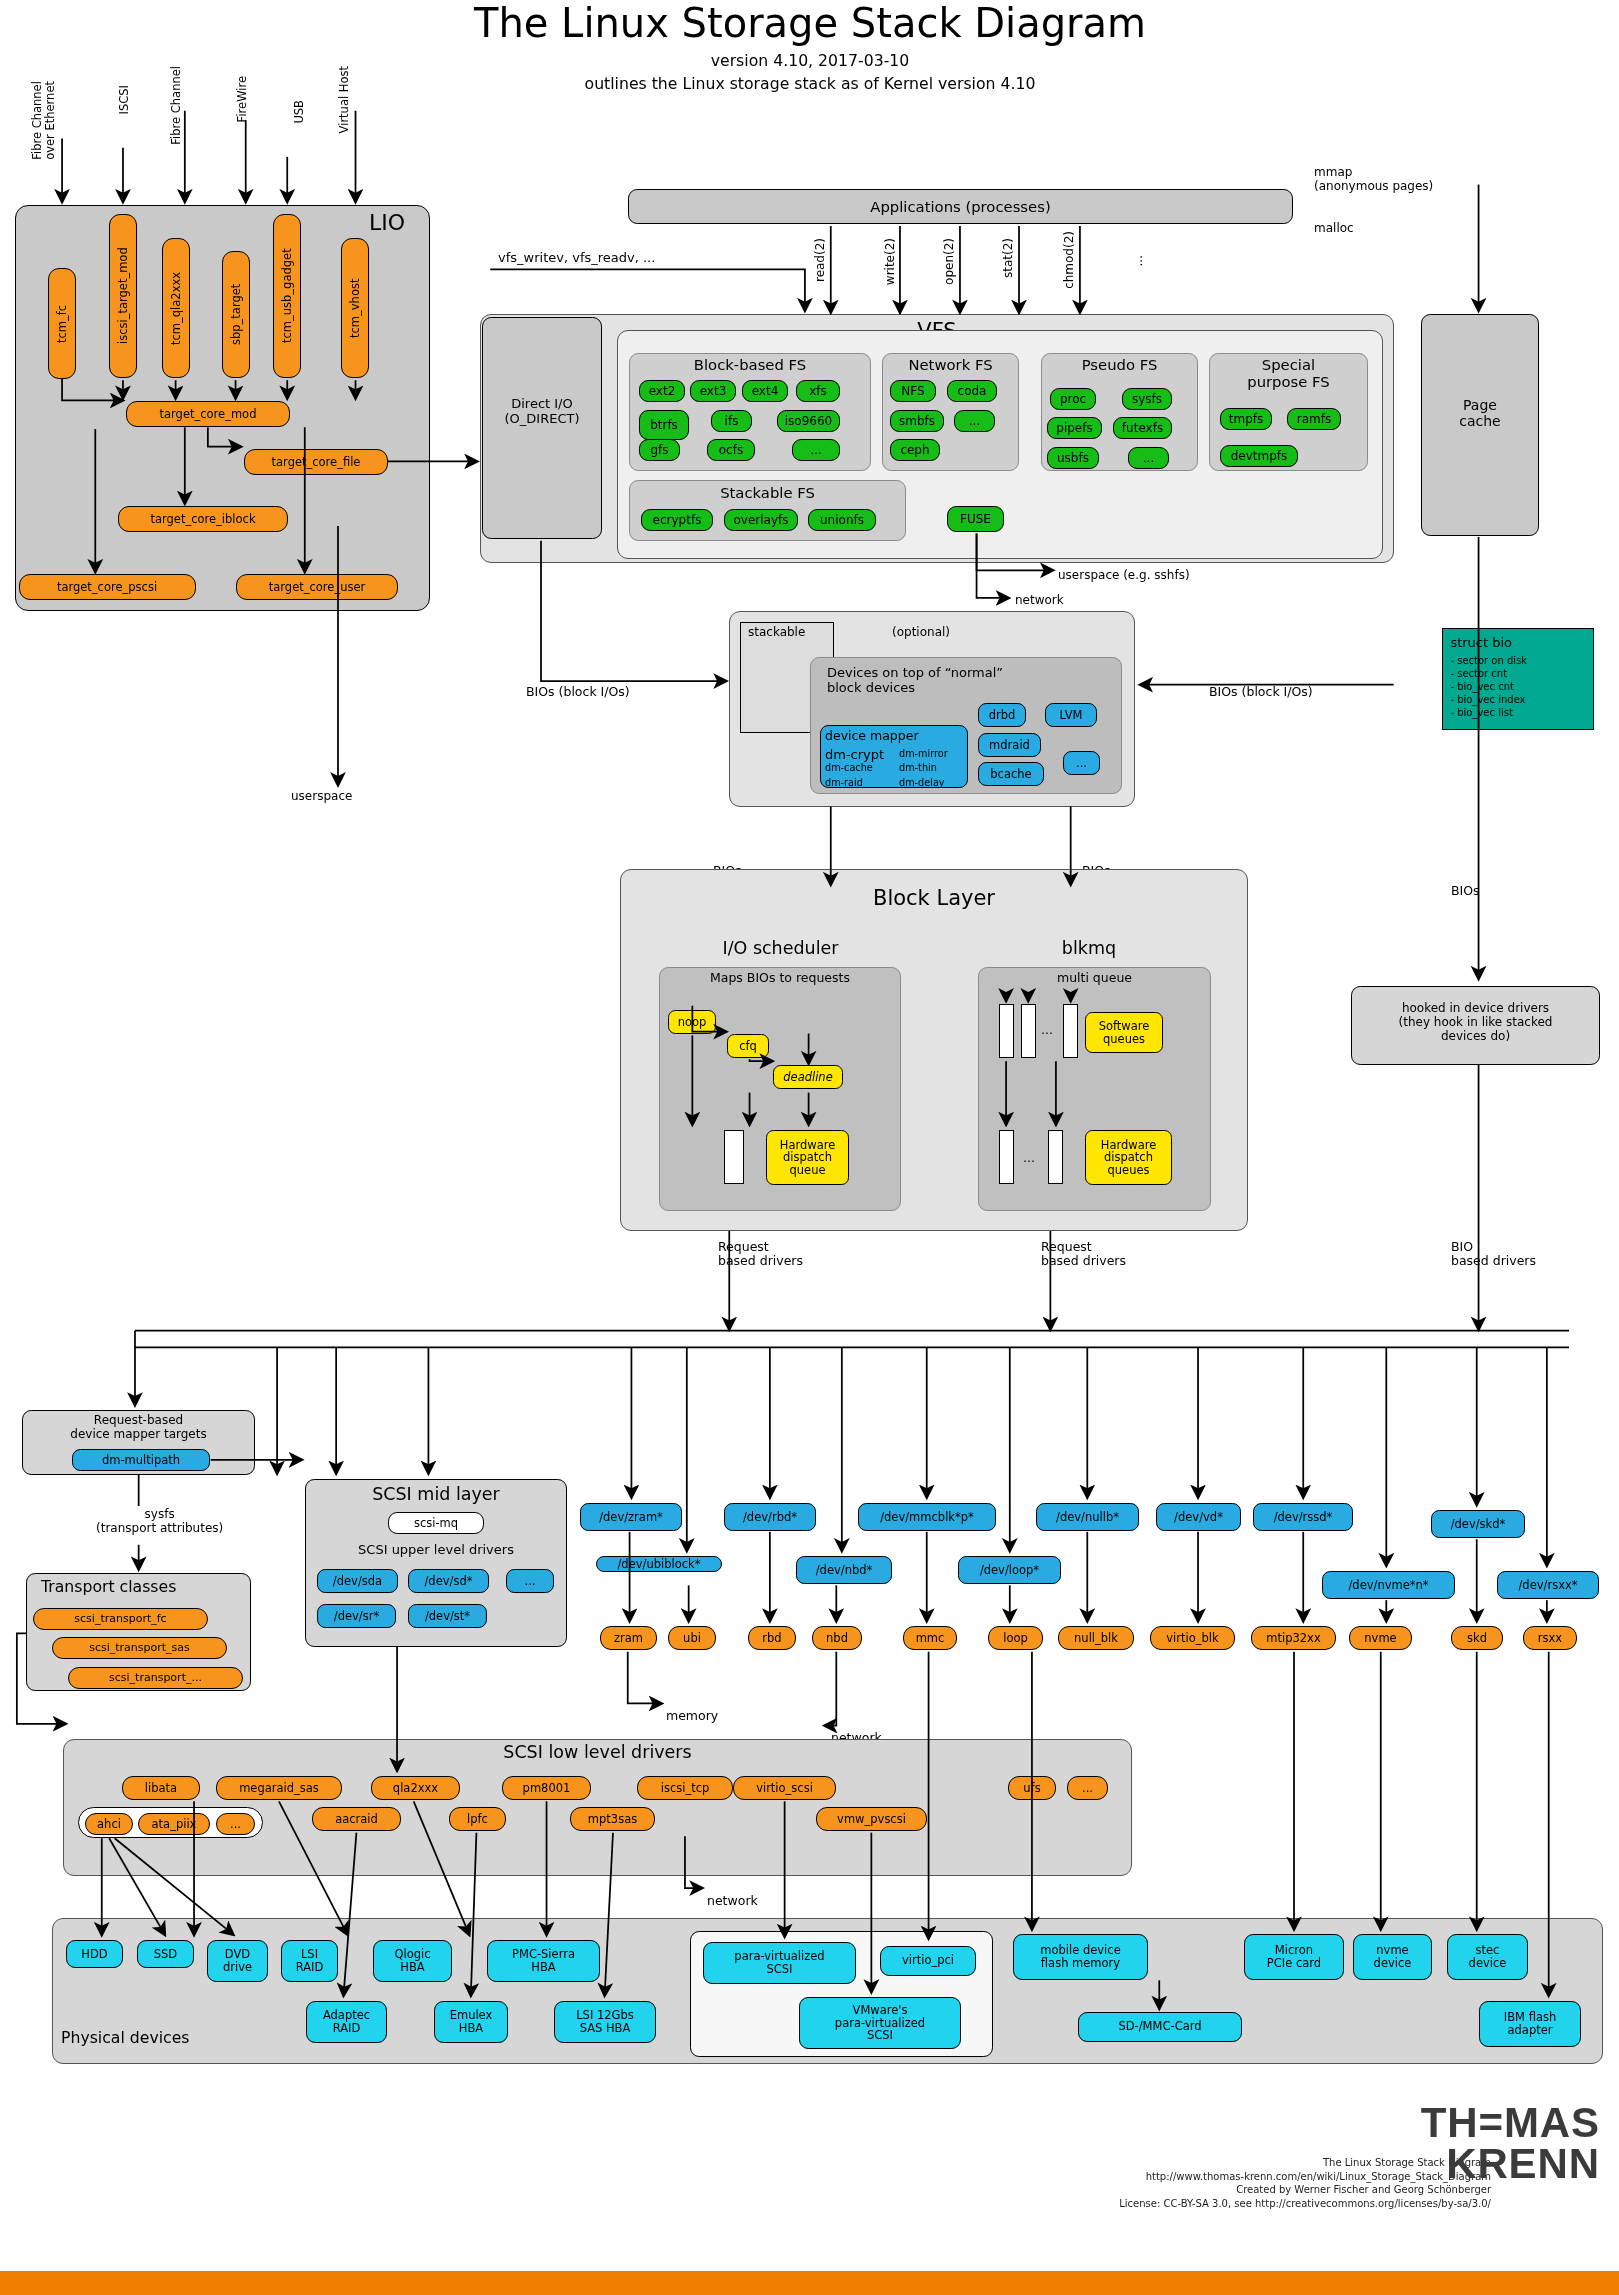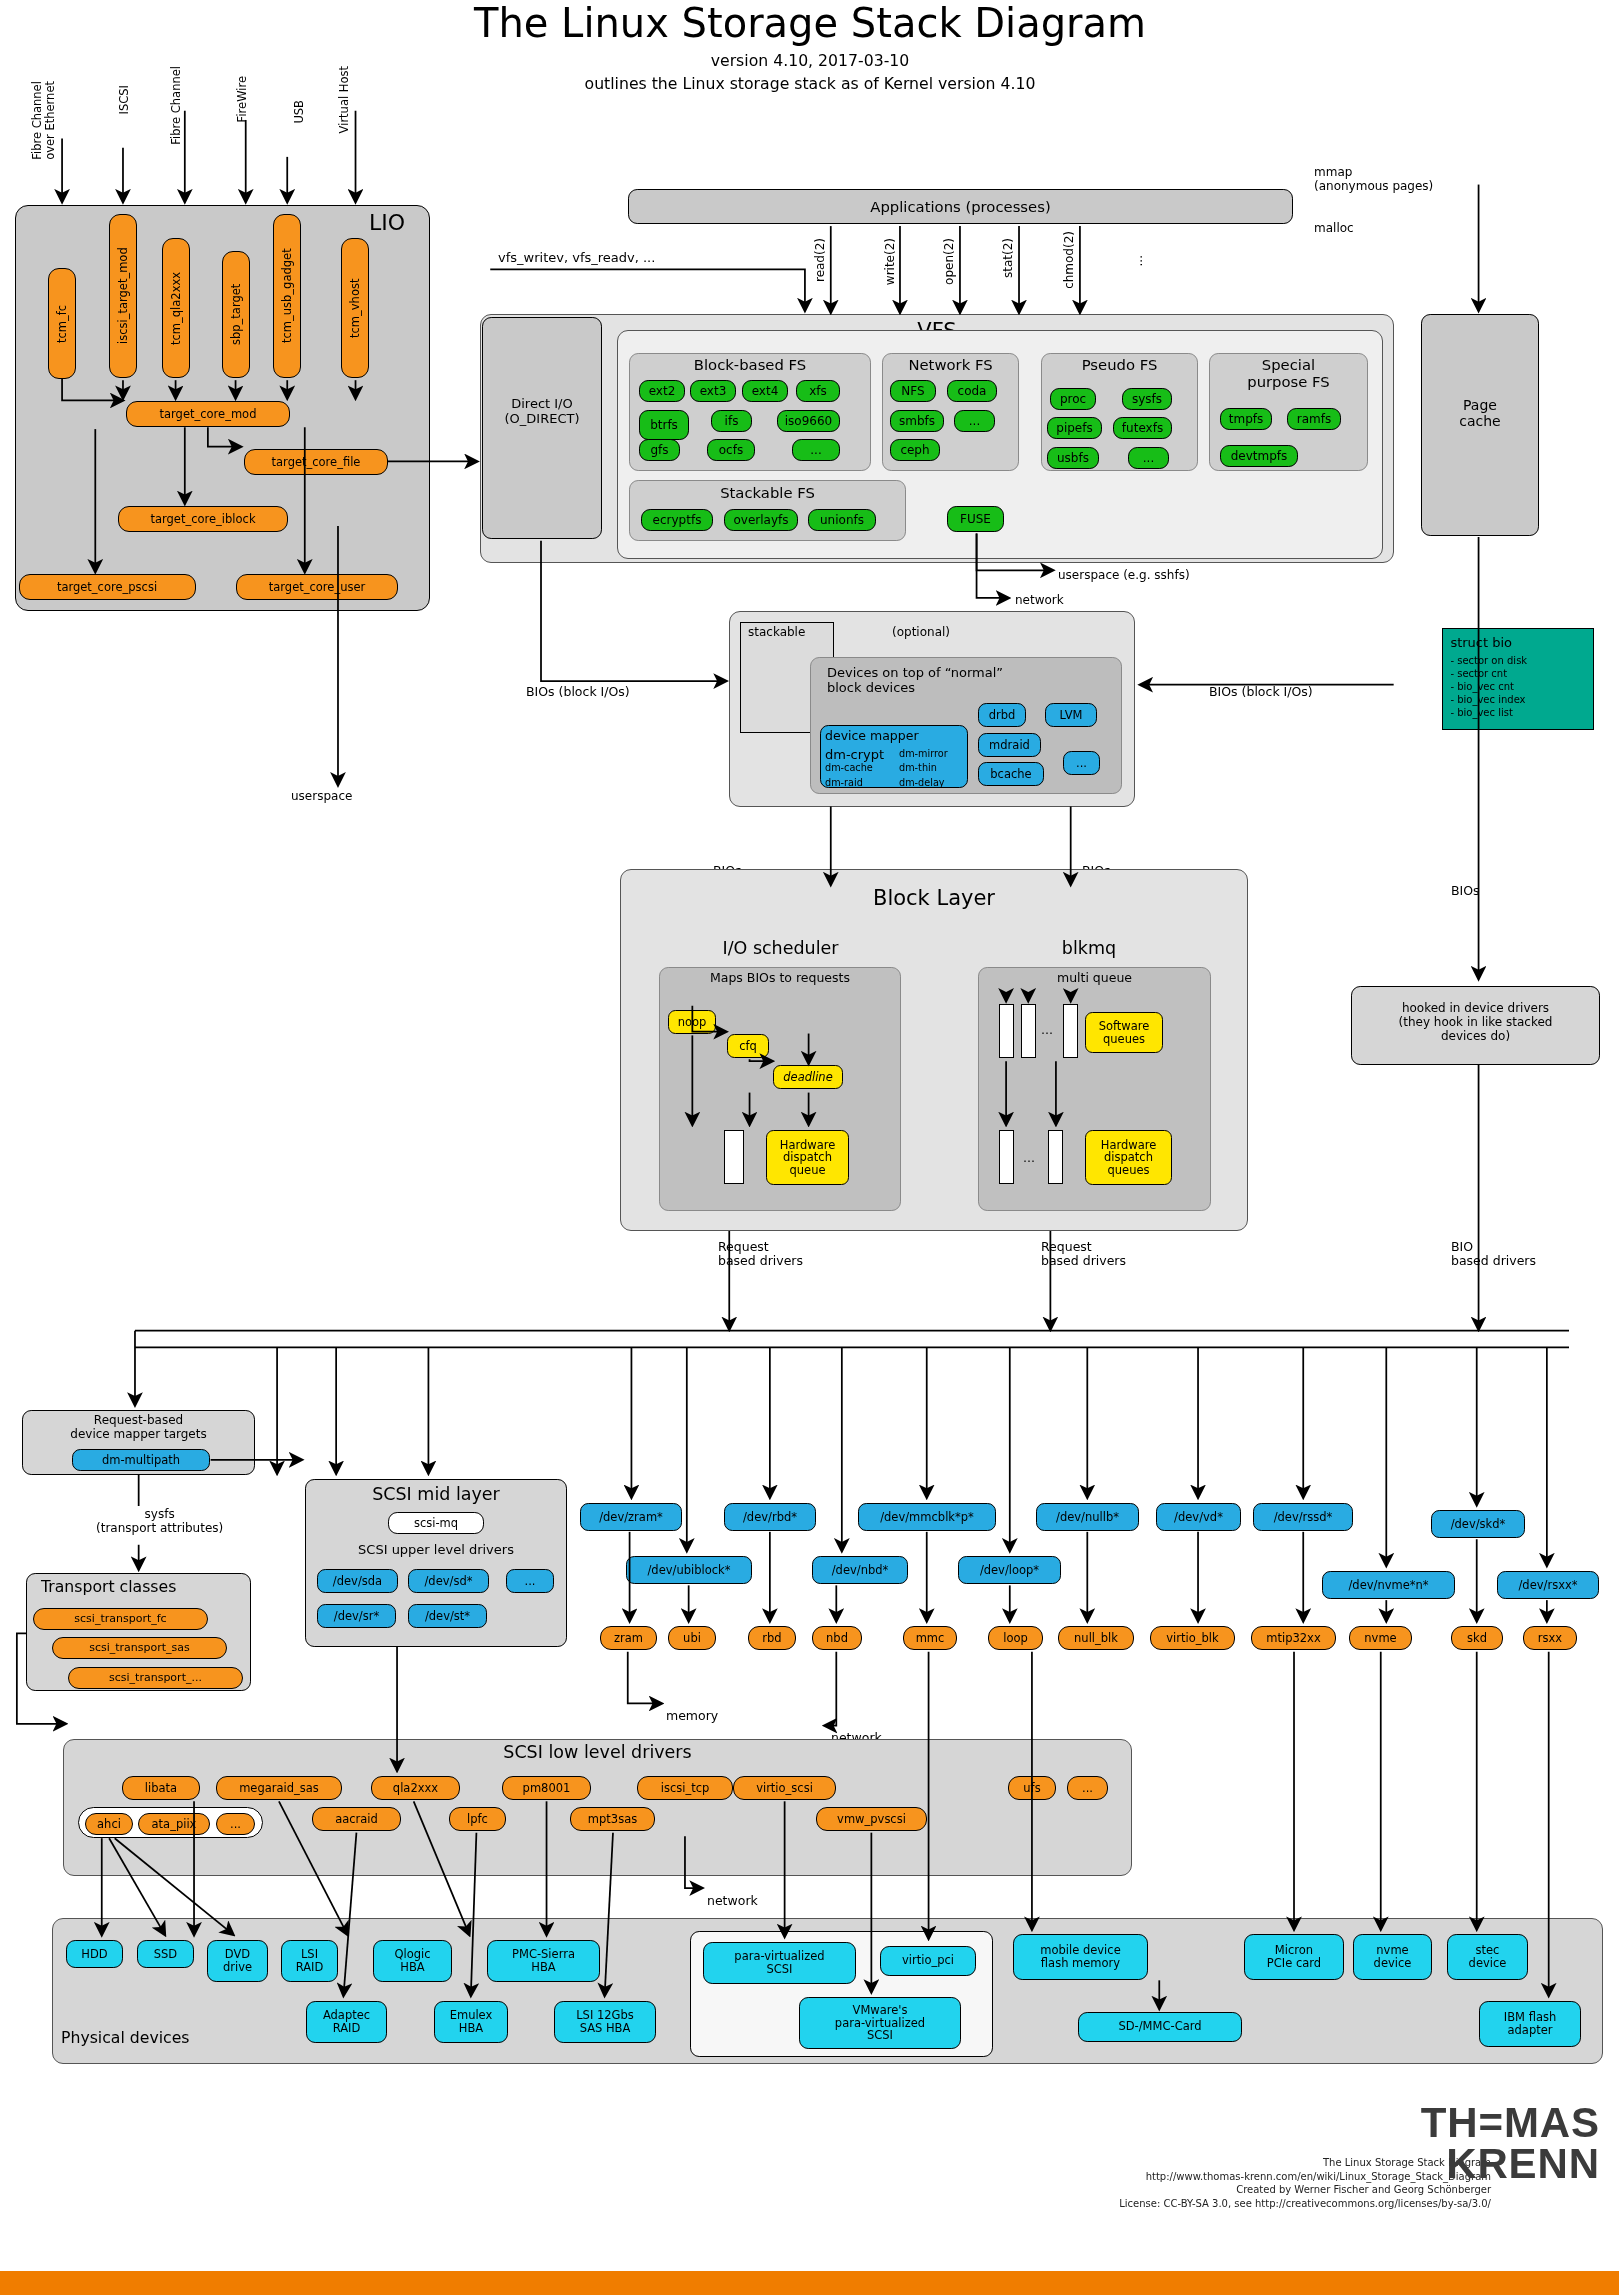--- a/index.html
+++ b/index.html
@@ -309,22 +309,22 @@
 <div class="blue" style="left:408px; top:1604px; width:79px; height:24px;">/dev/st*</div>
 
 <div class="blue" style="left:580px;  top:1503px; width:102px; height:28px;">/dev/zram*</div>
 <div class="blue" style="left:724px;  top:1503px; width:92px; height:28px;">/dev/rbd*</div>
 <div class="blue" style="left:858px;  top:1503px; width:138px; height:28px;">/dev/mmcblk*p*</div>
 <div class="blue" style="left:1036px; top:1503px; width:103px; height:28px;">/dev/nullb*</div>
 <div class="blue" style="left:1156px; top:1503px; width:85px;  height:28px;">/dev/vd*</div>
 <div class="blue" style="left:1253px; top:1503px; width:100px; height:28px;">/dev/rssd*</div>
 <div class="blue" style="left:1431px; top:1510px; width:94px; height:28px;">/dev/skd*</div>
 
-<div class="blue" style="left:626px;  top:1556px; width:126px; height:28px;">/dev/ubiblock*</div>
-<div class="blue" style="left:796px;  top:1556px; width:96px; height:28px;margin-left:16px;">/dev/nbd*</div>
+<div class="blue" style="left:596px;  top:1556px; width:126px; height:16px;">/dev/ubiblock*</div>
+<div class="blue" style="left:796px;  top:1556px; width:96px; height:28px;">/dev/nbd*</div>
 <div class="blue" style="left:958px; top:1556px; width:103px; height:28px;">/dev/loop*</div>
 <div class="blue" style="left:1322px; top:1571px; width:133px; height:28px;">/dev/nvme*n*</div>
 <div class="blue" style="left:1497px; top:1571px; width:102px; height:28px;">/dev/rsxx*</div>
 
 <div class="orange" style="left:600px;  top:1626px; width:57px; height:24px;">zram</div>
 <div class="orange" style="left:668px;  top:1626px; width:48px; height:24px;">ubi</div>
 <div class="orange" style="left:748px;  top:1626px; width:48px; height:24px;">rbd</div>
 <div class="orange" style="left:812px;  top:1626px; width:50px; height:24px;">nbd</div>
 <div class="orange" style="left:903px;  top:1626px; width:54px; height:24px;">mmc</div>
 <div class="orange" style="left:988px; top:1626px; width:55px; height:24px;">loop</div>

